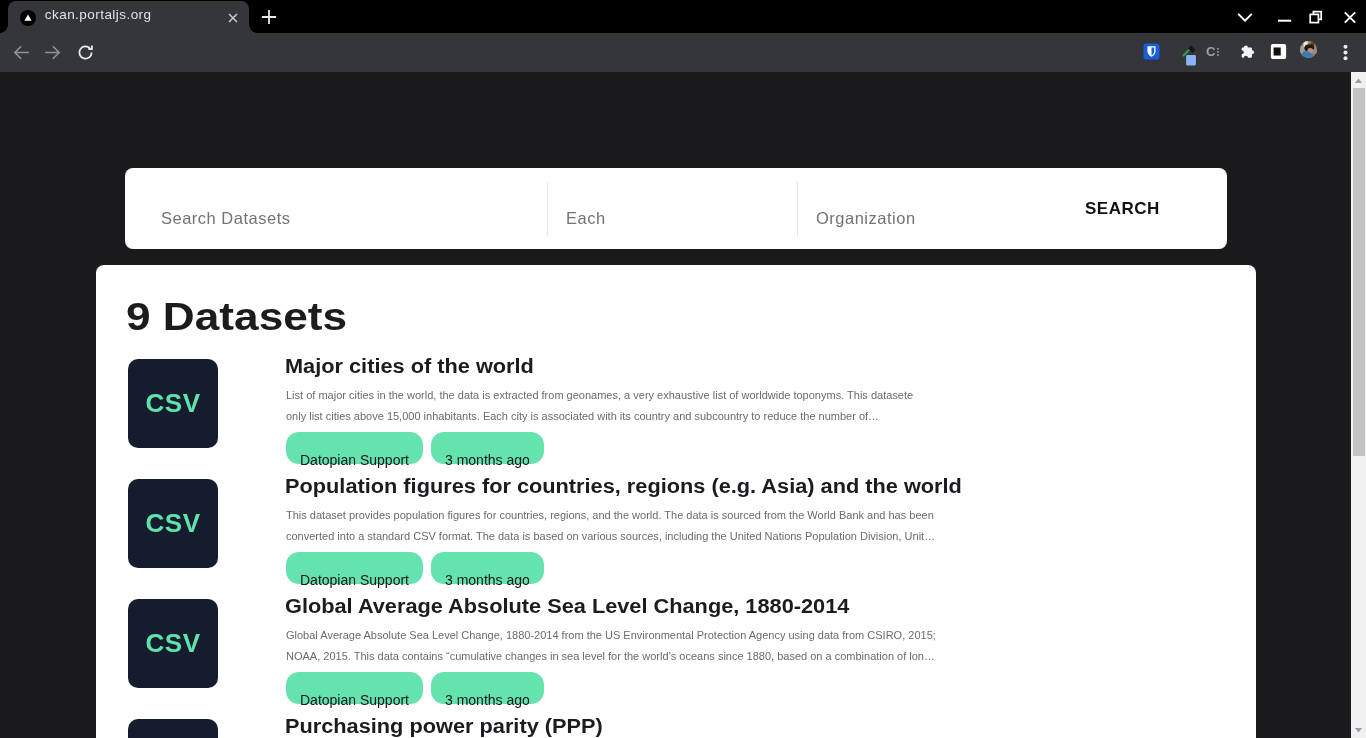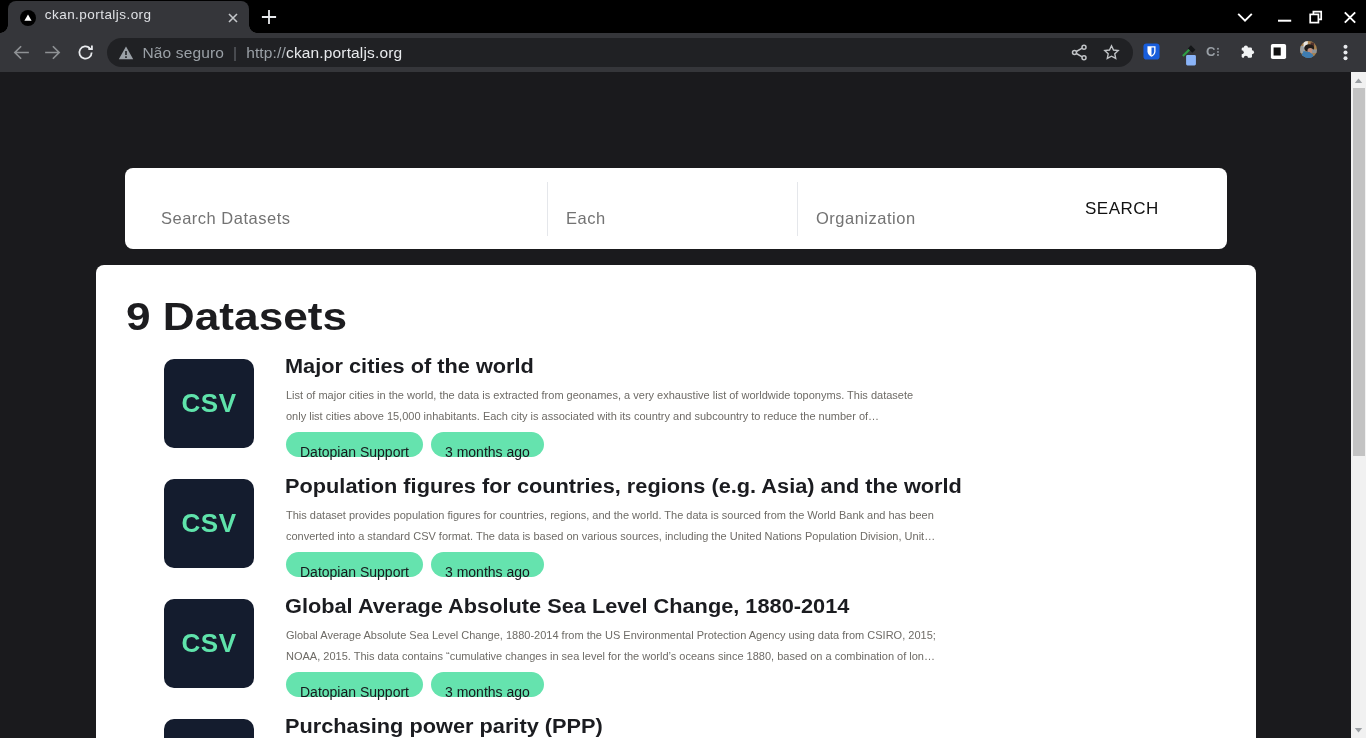--- a/index.html
+++ b/index.html
@@ -16,29 +16,29 @@
   .winctl { position:absolute; top:9px; width:16px; height:16px; }
   #toolbar { position:absolute; left:0; top:33px; width:1366px; height:39px; background:#35363a; }
   .navic { position:absolute; top:11px; width:17px; height:17px; }
   #urlbar { position:absolute; left:107px; top:5px; width:1026px; height:29px; background:#202124; border-radius:14.5px; }
   #urltext { position:absolute; left:35.5px; top:5.4px; font-size:15.5px; line-height:20px; color:#9aa0a6; white-space:nowrap; letter-spacing:0.15px; }
   #urltext b { color:#e8eaed; font-weight:normal; }
   #page { position:absolute; left:0; top:72px; width:1351px; height:666px; background:#1a1a1d; overflow:hidden; }
   #searchcard { position:absolute; left:125px; top:96px; width:1102px; height:81px; background:#fff; border-radius:8px; }
   .sep { position:absolute; top:14px; height:54px; width:1px; background:#e5e7eb; }
   .ph { position:absolute; top:40px; font-size:16.5px; line-height:20px; color:#737373; letter-spacing:0.5px; }
-  #searchbtn { position:absolute; left:960px; top:31px; font-size:17px; line-height:20px; font-weight:normal; color:#111; letter-spacing:0.5px; }
+  #searchbtn { position:absolute; left:960px; top:31px; font-size:17px; line-height:20px; font-weight:bold; color:#111; letter-spacing:0.5px; }
   #results { position:absolute; left:96px; top:193px; width:1160px; height:700px; background:#fff; border-radius:8px; }
   #h1 { position:absolute; left:30px; top:32px; font-size:39px; line-height:39px; font-weight:bold; color:#1c1c1f; transform:scaleX(1.133); transform-origin:left center; white-space:nowrap; }
   .row { position:absolute; left:32px; width:1100px; height:120px; }
-  .tile { position:absolute; left:0; top:0; width:90px; height:89px; background:#141c2e; border-radius:10px; color:#5fe3ab; font-size:26px; font-weight:bold; letter-spacing:0.5px; text-align:center; line-height:89px;margin-left:36px; }
+  .tile { position:absolute; left:0; top:0; width:90px; height:89px; background:#141c2e; border-radius:10px; color:#5fe3ab; font-size:26px; font-weight:bold; letter-spacing:0.5px; text-align:center; line-height:89px; }
   .dtitle { position:absolute; left:156.5px; top:-5.3px; font-size:19.5px; line-height:24px; font-weight:bold; color:#1b1c20; white-space:nowrap; transform:scaleX(1.115); transform-origin:left center; }
   .ddesc { position:absolute; left:158px; top:26px; width:990px; font-size:11px; line-height:20.5px; color:#6e6b66; letter-spacing:0px; white-space:nowrap; overflow:hidden; }
   .tags { position:absolute; left:158px; top:73px; }
-  .pill { display:inline-block; height:25px; line-height:25px; padding:8px 14px; margin-right:8px; background:#65e3ae; border-radius:13px; font-size:14px; color:#17181c; }
+  .pill { display:inline-block; height:25px; line-height:25px; padding:16px 14px; margin-right:8px; background:#65e3ae; border-radius:13px; font-size:14px; color:#17181c; }
   #sbar { position:absolute; left:1351px; top:72px; width:15px; height:666px; background:#f1f1f1; }
   #sthumb { position:absolute; left:2px; top:16px; width:12px; height:368px; background:#c3c3c3; }
 </style>
 </head>
 <body>
   <div id="tabstrip">
     <div id="tabfootl"></div>
     <div id="tabfootr"></div>
     <div id="tab">
       <div id="favicon">
@@ -72,36 +72,20 @@
     <svg class="navic" style="left:13px" viewBox="0 0 18 18">
       <path d="M16.8 9 H1.8 M8.6 2.4 L2 9 L8.6 15.6" stroke="#8e9194" stroke-width="1.8" fill="none"></path>
     </svg>
     <svg class="navic" style="left:44px" viewBox="0 0 18 18">
       <path d="M1.2 9 H16.2 M9.4 2.4 L16 9 L9.4 15.6" stroke="#8e9194" stroke-width="1.8" fill="none"></path>
     </svg>
     <svg class="navic" style="left:77px" viewBox="0 0 18 18">
       <path d="M15.5 9 a6.5 6.5 0 1 1 -1.9 -4.6" stroke="#e8eaed" stroke-width="1.9" fill="none"></path>
       <path d="M15.8 1.5 V5.3 H12" stroke="#e8eaed" stroke-width="1.9" fill="none"></path>
     </svg>
-    <div id="urlbar">
-      <svg style="position:absolute;left:11px;top:7px" width="16" height="16" viewBox="0 0 16 16">
-        <path d="M8 1.5 L15.2 14.2 H0.8 Z" fill="#9aa0a6"></path>
-        <path d="M8 6 V10 M8 11.2 V13" stroke="#202124" stroke-width="1.6"></path>
-      </svg>
-      <div id="urltext">Não seguro&nbsp;&nbsp;<span style="color:#5f6368">|</span>&nbsp;&nbsp;http://<b>ckan.portaljs.org</b></div>
-      <svg style="position:absolute;left:964px;top:6px" width="17" height="17" viewBox="0 0 17 17">
-        <circle cx="13" cy="3.2" r="2" fill="none" stroke="#c0c3c6" stroke-width="1.5"></circle>
-        <circle cx="3.5" cy="8.5" r="2" fill="none" stroke="#c0c3c6" stroke-width="1.5"></circle>
-        <circle cx="13" cy="13.8" r="2" fill="none" stroke="#c0c3c6" stroke-width="1.5"></circle>
-        <path d="M5.3 7.5 L11.2 4.1 M5.3 9.5 L11.2 12.9" stroke="#c0c3c6" stroke-width="1.5"></path>
-      </svg>
-      <svg style="position:absolute;left:996px;top:6px" width="17" height="17" viewBox="0 0 17 17">
-        <path d="M8.5 1.8 L10.5 6 L15.2 6.6 L11.8 9.8 L12.7 14.4 L8.5 12.2 L4.3 14.4 L5.2 9.8 L1.8 6.6 L6.5 6 Z" fill="none" stroke="#c0c3c6" stroke-width="1.4"></path>
-      </svg>
-    </div>
     <svg class="navic" style="left:1143px;top:10px" width="19" height="19" viewBox="0 0 19 19">
       <rect x="0.5" y="0.5" width="18" height="18" rx="3.5" fill="#175ddc"></rect>
       <path d="M9.5 3.5 h4.5 v6 c0 3-2.5 5-4.5 6 c-2-1-4.5-3-4.5-6 v-6 Z" fill="#fff"></path>
       <path d="M9.5 5 v9 c1.5-0.8 3-2.3 3-4.5 V5 Z" fill="#175ddc"></path>
     </svg>
     <svg class="navic" style="left:1180px;top:10px;height:24px" width="19" height="24" viewBox="0 0 19 24">
       <path d="M12.2 1.2 l5.0 5.0 -3.4 3.4 -5.0 -5.0 z" fill="#151719"></path>
       <path d="M10.3 6.1 L3.2 13.2" stroke="#2e9e44" stroke-width="2.4"></path>
       <rect x="6.8" y="12" width="11" height="11.6" rx="1.5" fill="#8ab4f8"></rect>
     </svg>

